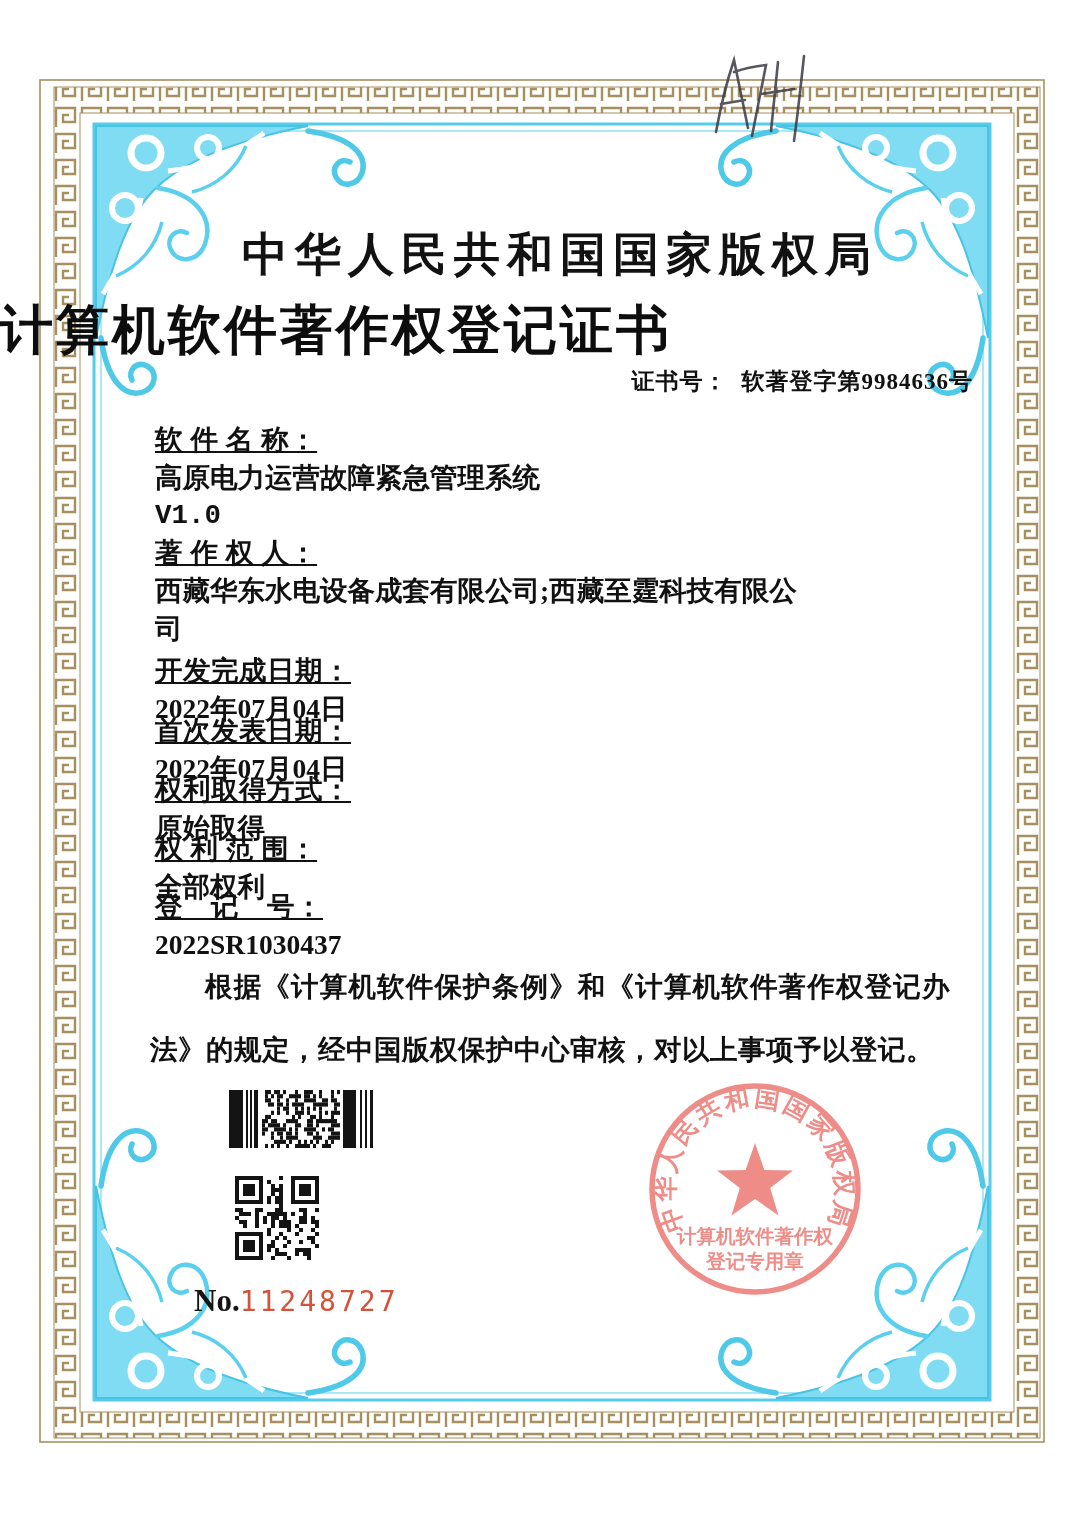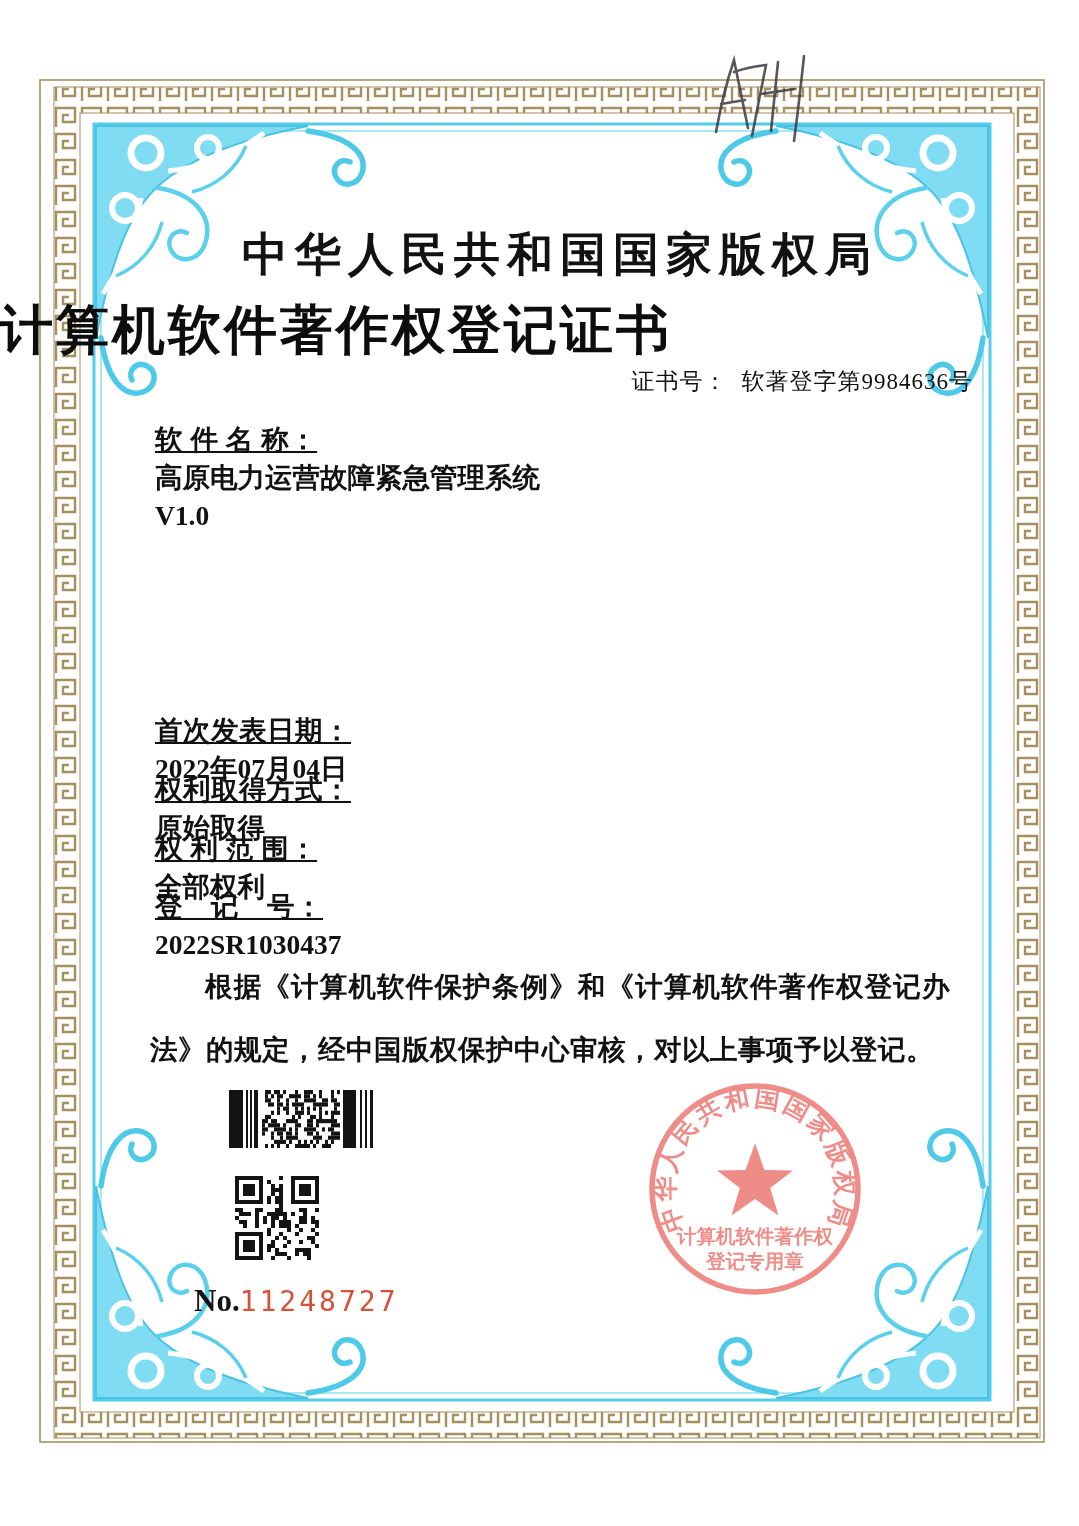--- a/index.html
+++ b/index.html
@@ -12,34 +12,34 @@
   
   .authority{
     top:224px;left:0;width:100%;text-align:center;
     font-size:46px;font-weight:700;letter-spacing:7px;color:#121212;
   }
   .cert-title{
     top:295px;left:0;width:100%;
     font-size:53px;font-weight:700;letter-spacing:3px;color:#0d0d0d;
   }
   .cert-no{
-    top:366px;right:147px;font-size:23px;font-weight:400;letter-spacing:1px;
+    top:366px;right:147px;font-size:23px;font-weight:700;letter-spacing:1px;
   }
   .cert-no .lbl{margin-right:14px;}
   
   .field{left:155px;width:840px;font-size:27.5px;line-height:1.38;}
   .field .flabel{
     display:inline-block;width:196px;font-weight:700;vertical-align:top;
     letter-spacing:0.5px;
     text-decoration:underline;
   }
   .field .fvalue{
     display:inline-block;width:650px;font-weight:600;vertical-align:top;
   }
-  .field .fvalue .v2{display:block;}
+  .field .fvalue .v2{display:block;font-family:Liberation Mono, monospace;}
   
   .statement{
     top:956px;left:150px;width:800px;font-size:27.5px;font-weight:600;
     line-height:2.28;text-indent:2em;letter-spacing:0.5px;text-align:justify;
   }
   
   .serial{top:1283px;left:194px;font-size:31px;}
   .serial .no-prefix{font-weight:600;color:#151515;}
   .serial .no-digits{
     font-family:"DejaVu Sans Mono","Liberation Mono",monospace;
@@ -105,21 +105,27 @@
   <div class="abs cert-title">计算机软件著作权登记证书</div>
 
   <div class="abs cert-no">
     <span class="lbl">证书号：</span><span>软著登字第9984636号</span>
   </div>
 
   <div class="abs field" style="top:421px">
     <span class="flabel">软 件 名 称：</span><span class="fvalue"><span>高原电力运营故障紧急管理系统</span><span class="v2">V1.0</span></span>
   </div>
 
-
+  <div class="abs field" style="top:534px">
+    <span class="flabel">著 作 权 人：</span><span class="fvalue">西藏华东水电设备成套有限公司;西藏至霆科技有限公司</span>
+  </div>
+
+  <div class="abs field" style="top:652px">
+    <span class="flabel">开发完成日期：</span><span class="fvalue">2022年07月04日</span>
+  </div>
 
   <div class="abs field" style="top:712px">
     <span class="flabel">首次发表日期：</span><span class="fvalue">2022年07月04日</span>
   </div>
 
   <div class="abs field" style="top:771px">
     <span class="flabel">权利取得方式：</span><span class="fvalue">原始取得</span>
   </div>
 
   <div class="abs field" style="top:830px">

